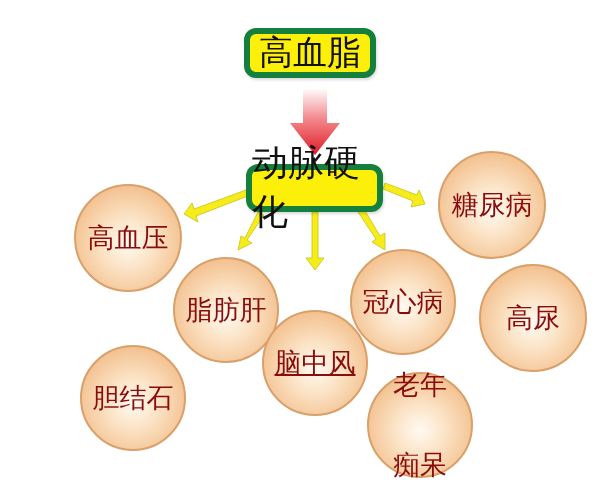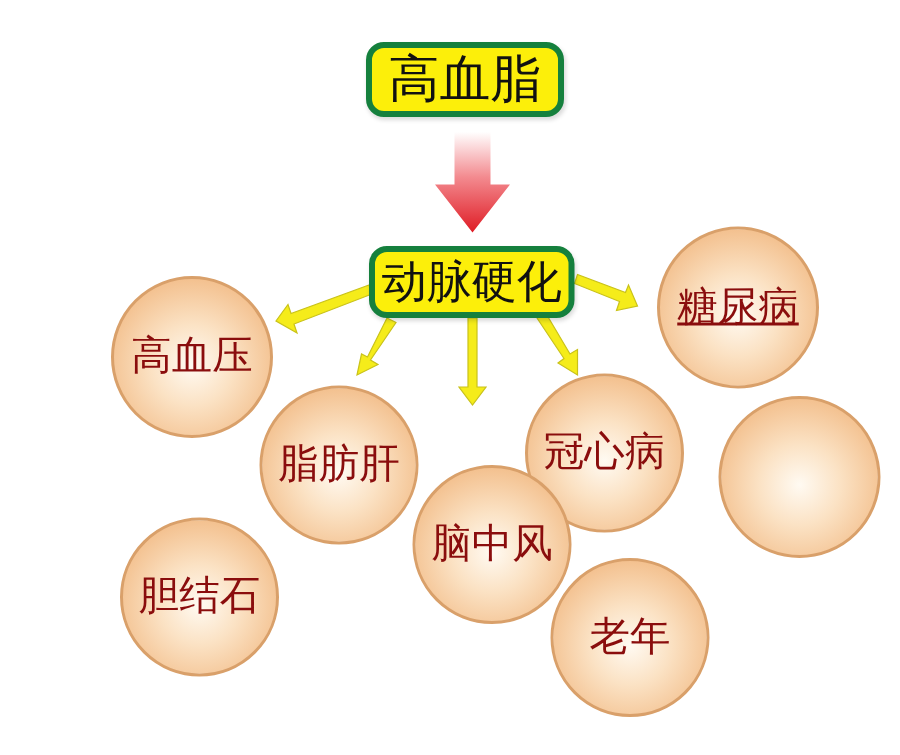--- a/index.html
+++ b/index.html
@@ -1,22 +1,22 @@
 <!DOCTYPE html>
 <html><head>
 <meta charset="utf-8">
 <style>
   html, body { margin:0; padding:0; background:#ffffff; }
   body { width:600px; height:503px; position:relative; overflow:hidden;
          font-family:"DejaVu Sans","Liberation Sans",sans-serif; }
-  .box { position:absolute; background:#fcef0a; border:4px solid #15803d;
+  .box { position:absolute; background:#fcef0a; border:6px solid #15803d;
          border-radius:12px; display:flex; align-items:center; justify-content:center;
          color:#111; box-sizing:border-box; box-shadow:1px 2px 3px rgba(0,0,0,0.15); }
   #top-box { left:244px; top:28px; width:132px; height:50px; font-size:34px; }
-  #mid-box { left:246px; top:164px; width:137px; height:48px; font-size:30px; }
+  #mid-box { left:246px; top:164px; width:137px; height:48px; font-size:36px; }
   .circle { position:absolute; border-radius:50%;
             background: radial-gradient(circle at 50% 55%, #fffaf2 0%, #fbe2c4 35%, #f3c08e 75%, #e8a86c 100%);
             border:2px solid #d9a06a; box-sizing:border-box;
             display:flex; flex-direction:column; align-items:center; justify-content:center;
             color:#8a0d0d; font-size:27px; line-height:1.2; text-align:center; }
   svg.arrows { position:absolute; left:0; top:0; }
 </style>
 </head>
 <body>
 
@@ -50,38 +50,40 @@
 </div>
 
 <div id="mid-box" class="box">
   <span>动脉硬化</span>
 </div>
 
 <div class="circle" style="left:74px; top:184px; width:108px; height:108px;">
   <span>高血压</span>
 </div>
 
-<div class="circle" style="left:438px; top:151px; width:108px; height:108px;text-decoration:underline;">
+<div class="circle" style="left:438px; top:151px; width:108px; height:108px;">
   <span>糖尿病</span>
 </div>
 
 <div class="circle" style="left:173px; top:257px; width:106px; height:106px;">
   <span>脂肪肝</span>
 </div>
 
 <div class="circle" style="left:350px; top:249px; width:106px; height:106px;">
   <span>冠心病</span>
 </div>
 
 <div class="circle" style="left:479px; top:264px; width:108px; height:108px;">
+  <span>高尿</span>
 </div>
 
-<div class="circle" style="left:275px; top:310px; width:106px; height:106px;">
+<div class="circle" style="left:262px; top:310px; width:106px; height:106px;text-decoration:underline;">
   <span>脑中风</span>
 </div>
 
 <div class="circle" style="left:80px; top:345px; width:106px; height:106px;align-items:center;">
   <span>胆结石</span>
 </div>
 
 <div class="circle" style="left:367px; top:372px; width:106px; height:106px;gap:48px;">
   <span>老年</span>
+  <span>痴呆</span>
 </div>
 
 </body></html>

